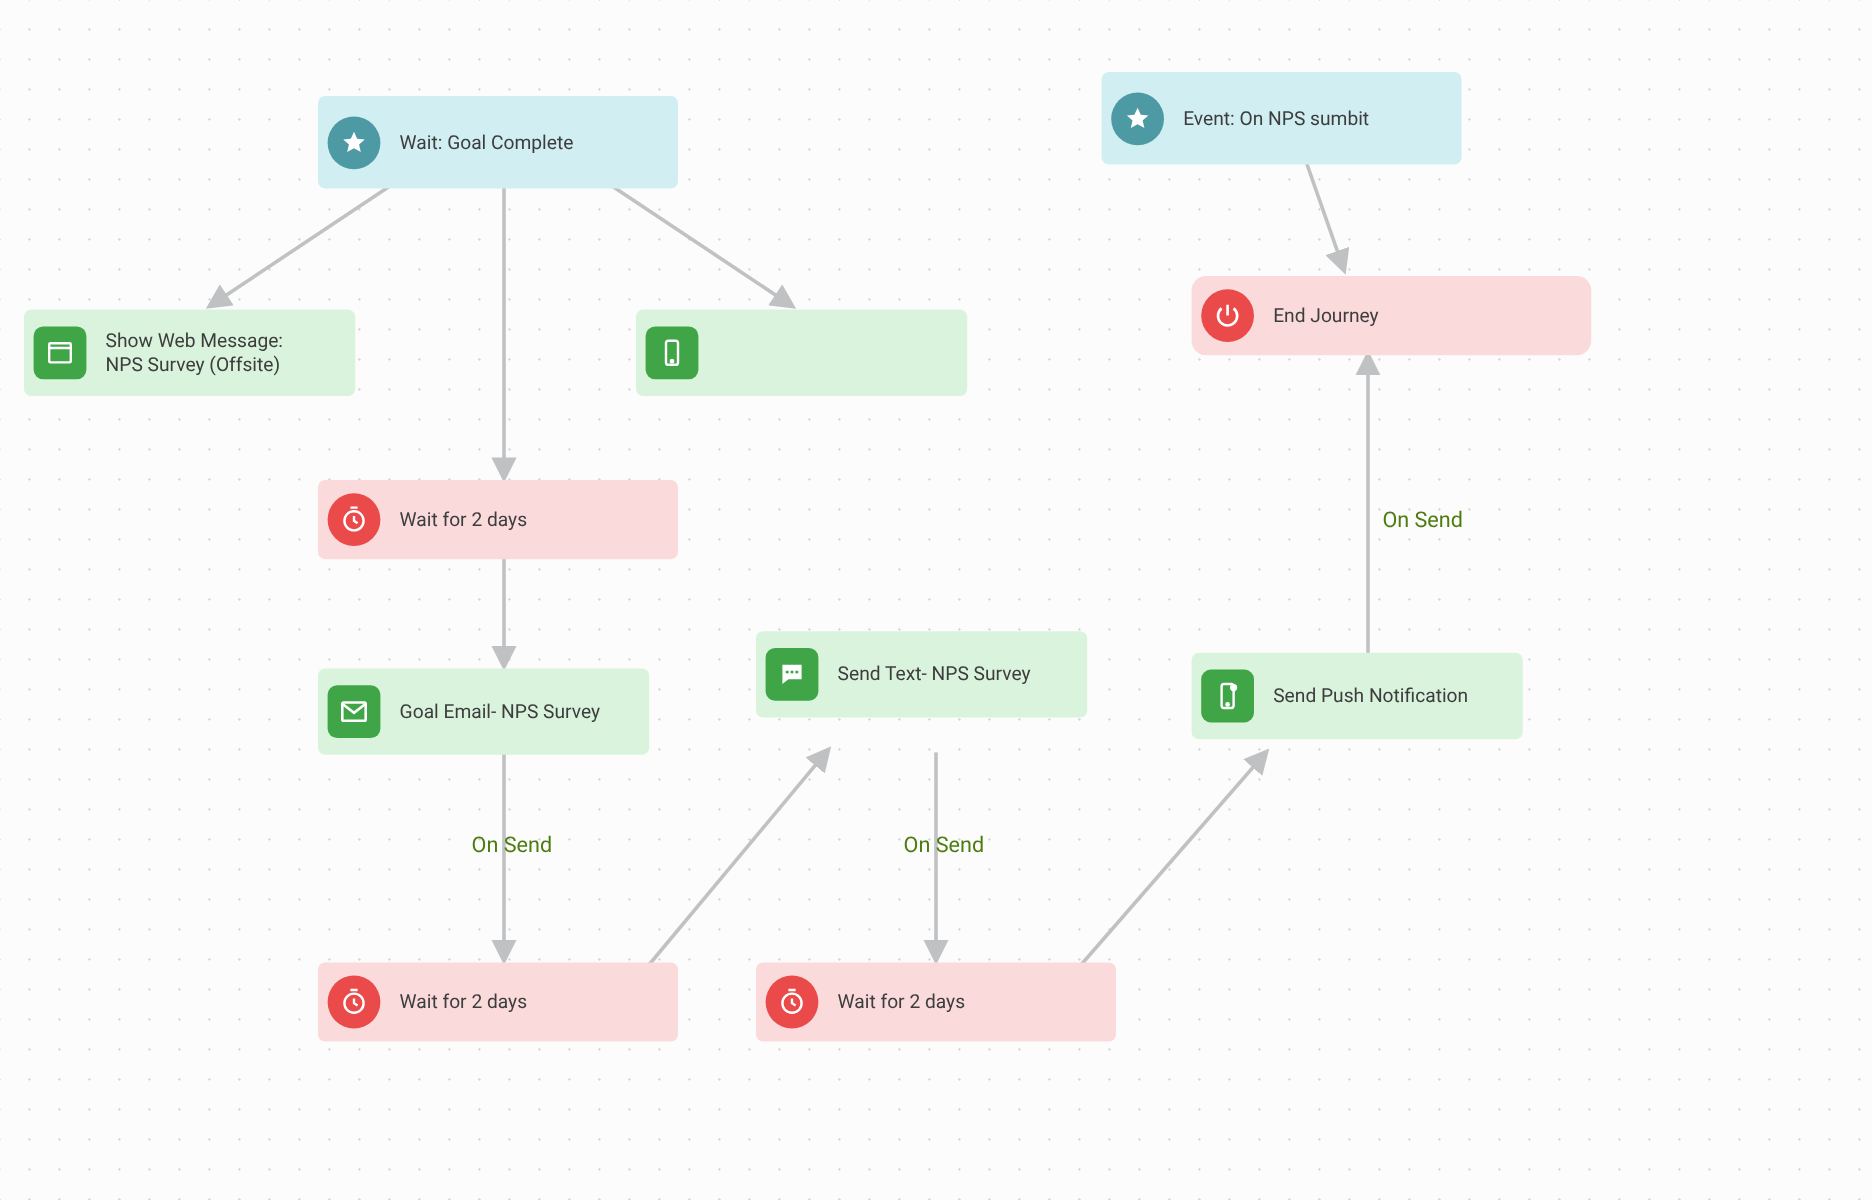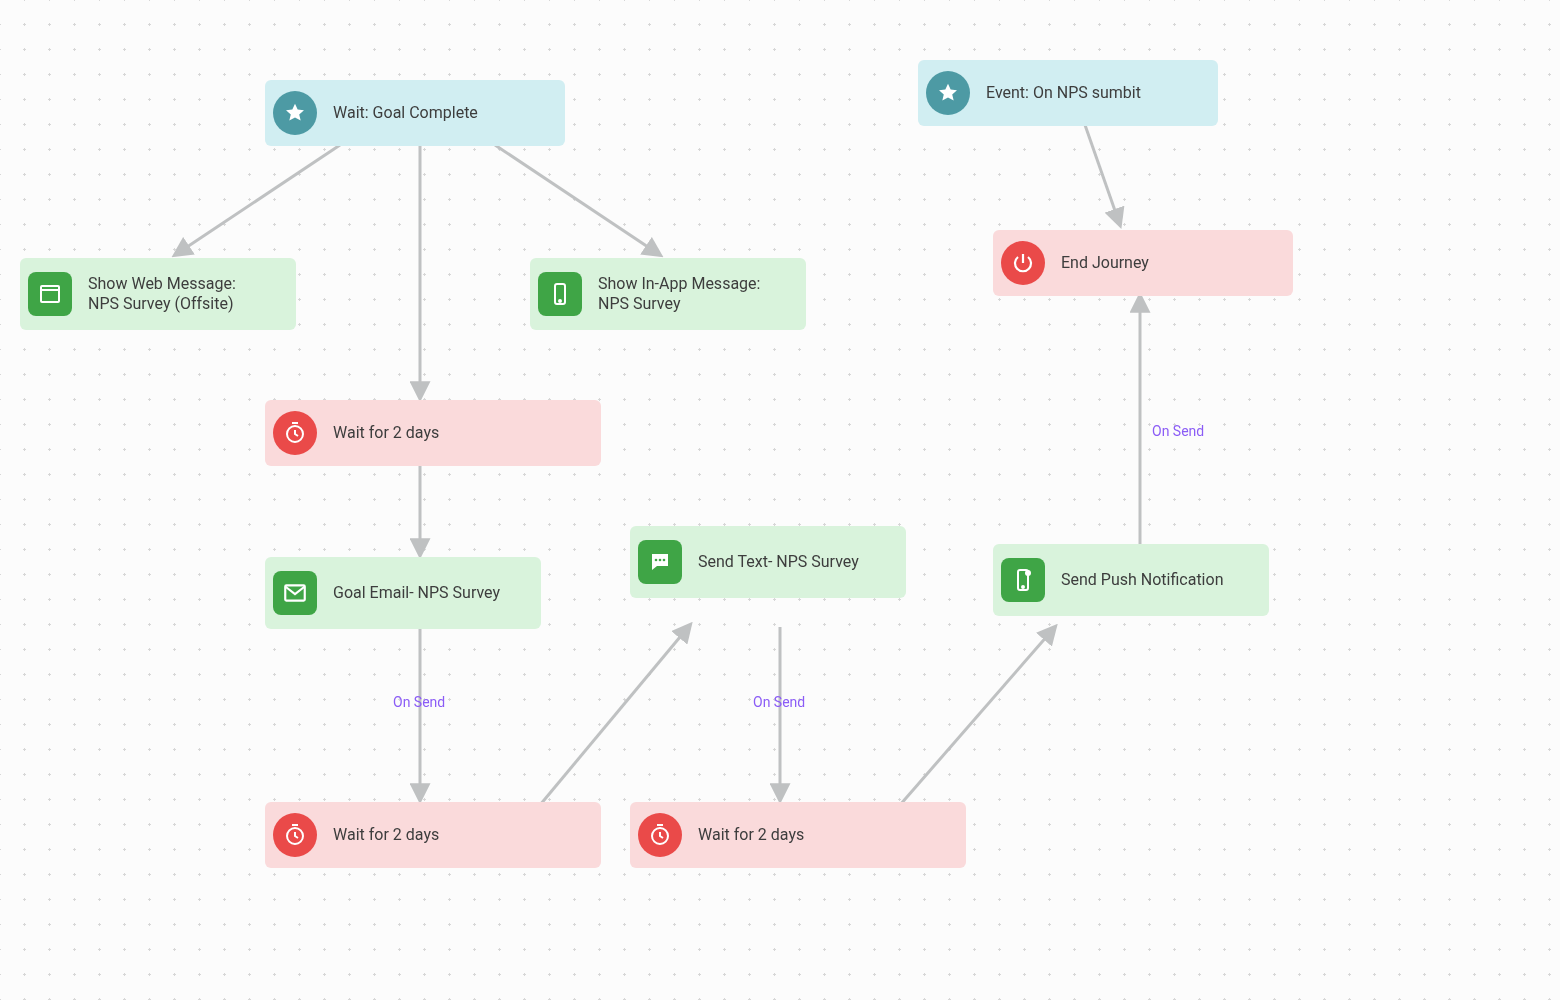--- a/index.html
+++ b/index.html
@@ -27,34 +27,34 @@
   line-height:1.25;
 }
 .node .icon{
   width:44px;height:44px;border-radius:8px;
   display:flex;align-items:center;justify-content:center;
   flex:0 0 44px;margin-right:16px;color:#fff;
 }
 .node .icon.circle{border-radius:50%;}
 .node .label{color:#3d3d3d;}
 
-.event{background:#d1eef2;width:300px;height:66px;}
+.event{background:#d1eef2;width:300px;height:77px;}
 .event .icon{background:#4d9aa4;}
 
 .action{background:#d9f3dc;width:276px;height:72px;}
 .action .icon{background:#3fa546;}
 
-.wait{background:#fadadb;width:336px;height:66px;}
+.wait{background:#fadadb;width:300px;height:66px;}
 .wait .icon{background:#ea4a49;}
 
-.end{background:#fadadb;width:300px;height:66px;}
+.end{background:#fadadb;width:333px;height:66px;border-radius:12px;}
 .end .icon{background:#ea4a49;}
 
 .edge-label{
-  position:absolute;font-size:14px;color:#8b5cf6;
+  position:absolute;font-size:18px;color:#4d7c0f;
 }
 </style>
 </head>
 <body>
 
 <div class="dotgrid"></div>
 
 <svg class="edges" width="1560" height="1000">
   <defs>
     <marker id="ah" viewBox="0 0 10 10" refX="8" refY="5" markerWidth="7" markerHeight="7" orient="auto-start-reverse">
@@ -113,23 +113,20 @@
   </span>
 </div>
 
 <div class="node action" style="left:530px;top:258px">
   <span class="icon">
     <svg width="24" height="24" viewBox="0 0 24 24" fill="none" stroke="#fff" stroke-width="2">
         <rect x="7" y="2" width="10" height="20" rx="2"></rect>
         <circle cx="12" cy="19" r="1" fill="#fff"></circle>
       </svg>
   </span>
-  <span class="label">
-    <span>Show In-App Message:</span><br><span>NPS Survey</span>
-  </span>
 </div>
 
 <div class="node wait" style="left:265px;top:400px">
   <span class="icon circle">
     <svg width="24" height="24" viewBox="0 0 24 24" fill="none" stroke="#fff" stroke-width="2">
         <circle cx="12" cy="13" r="8"></circle>
         <path d="M12 9v4l3 2"></path>
         <path d="M9 2h6"></path>
       </svg>
   </span>

